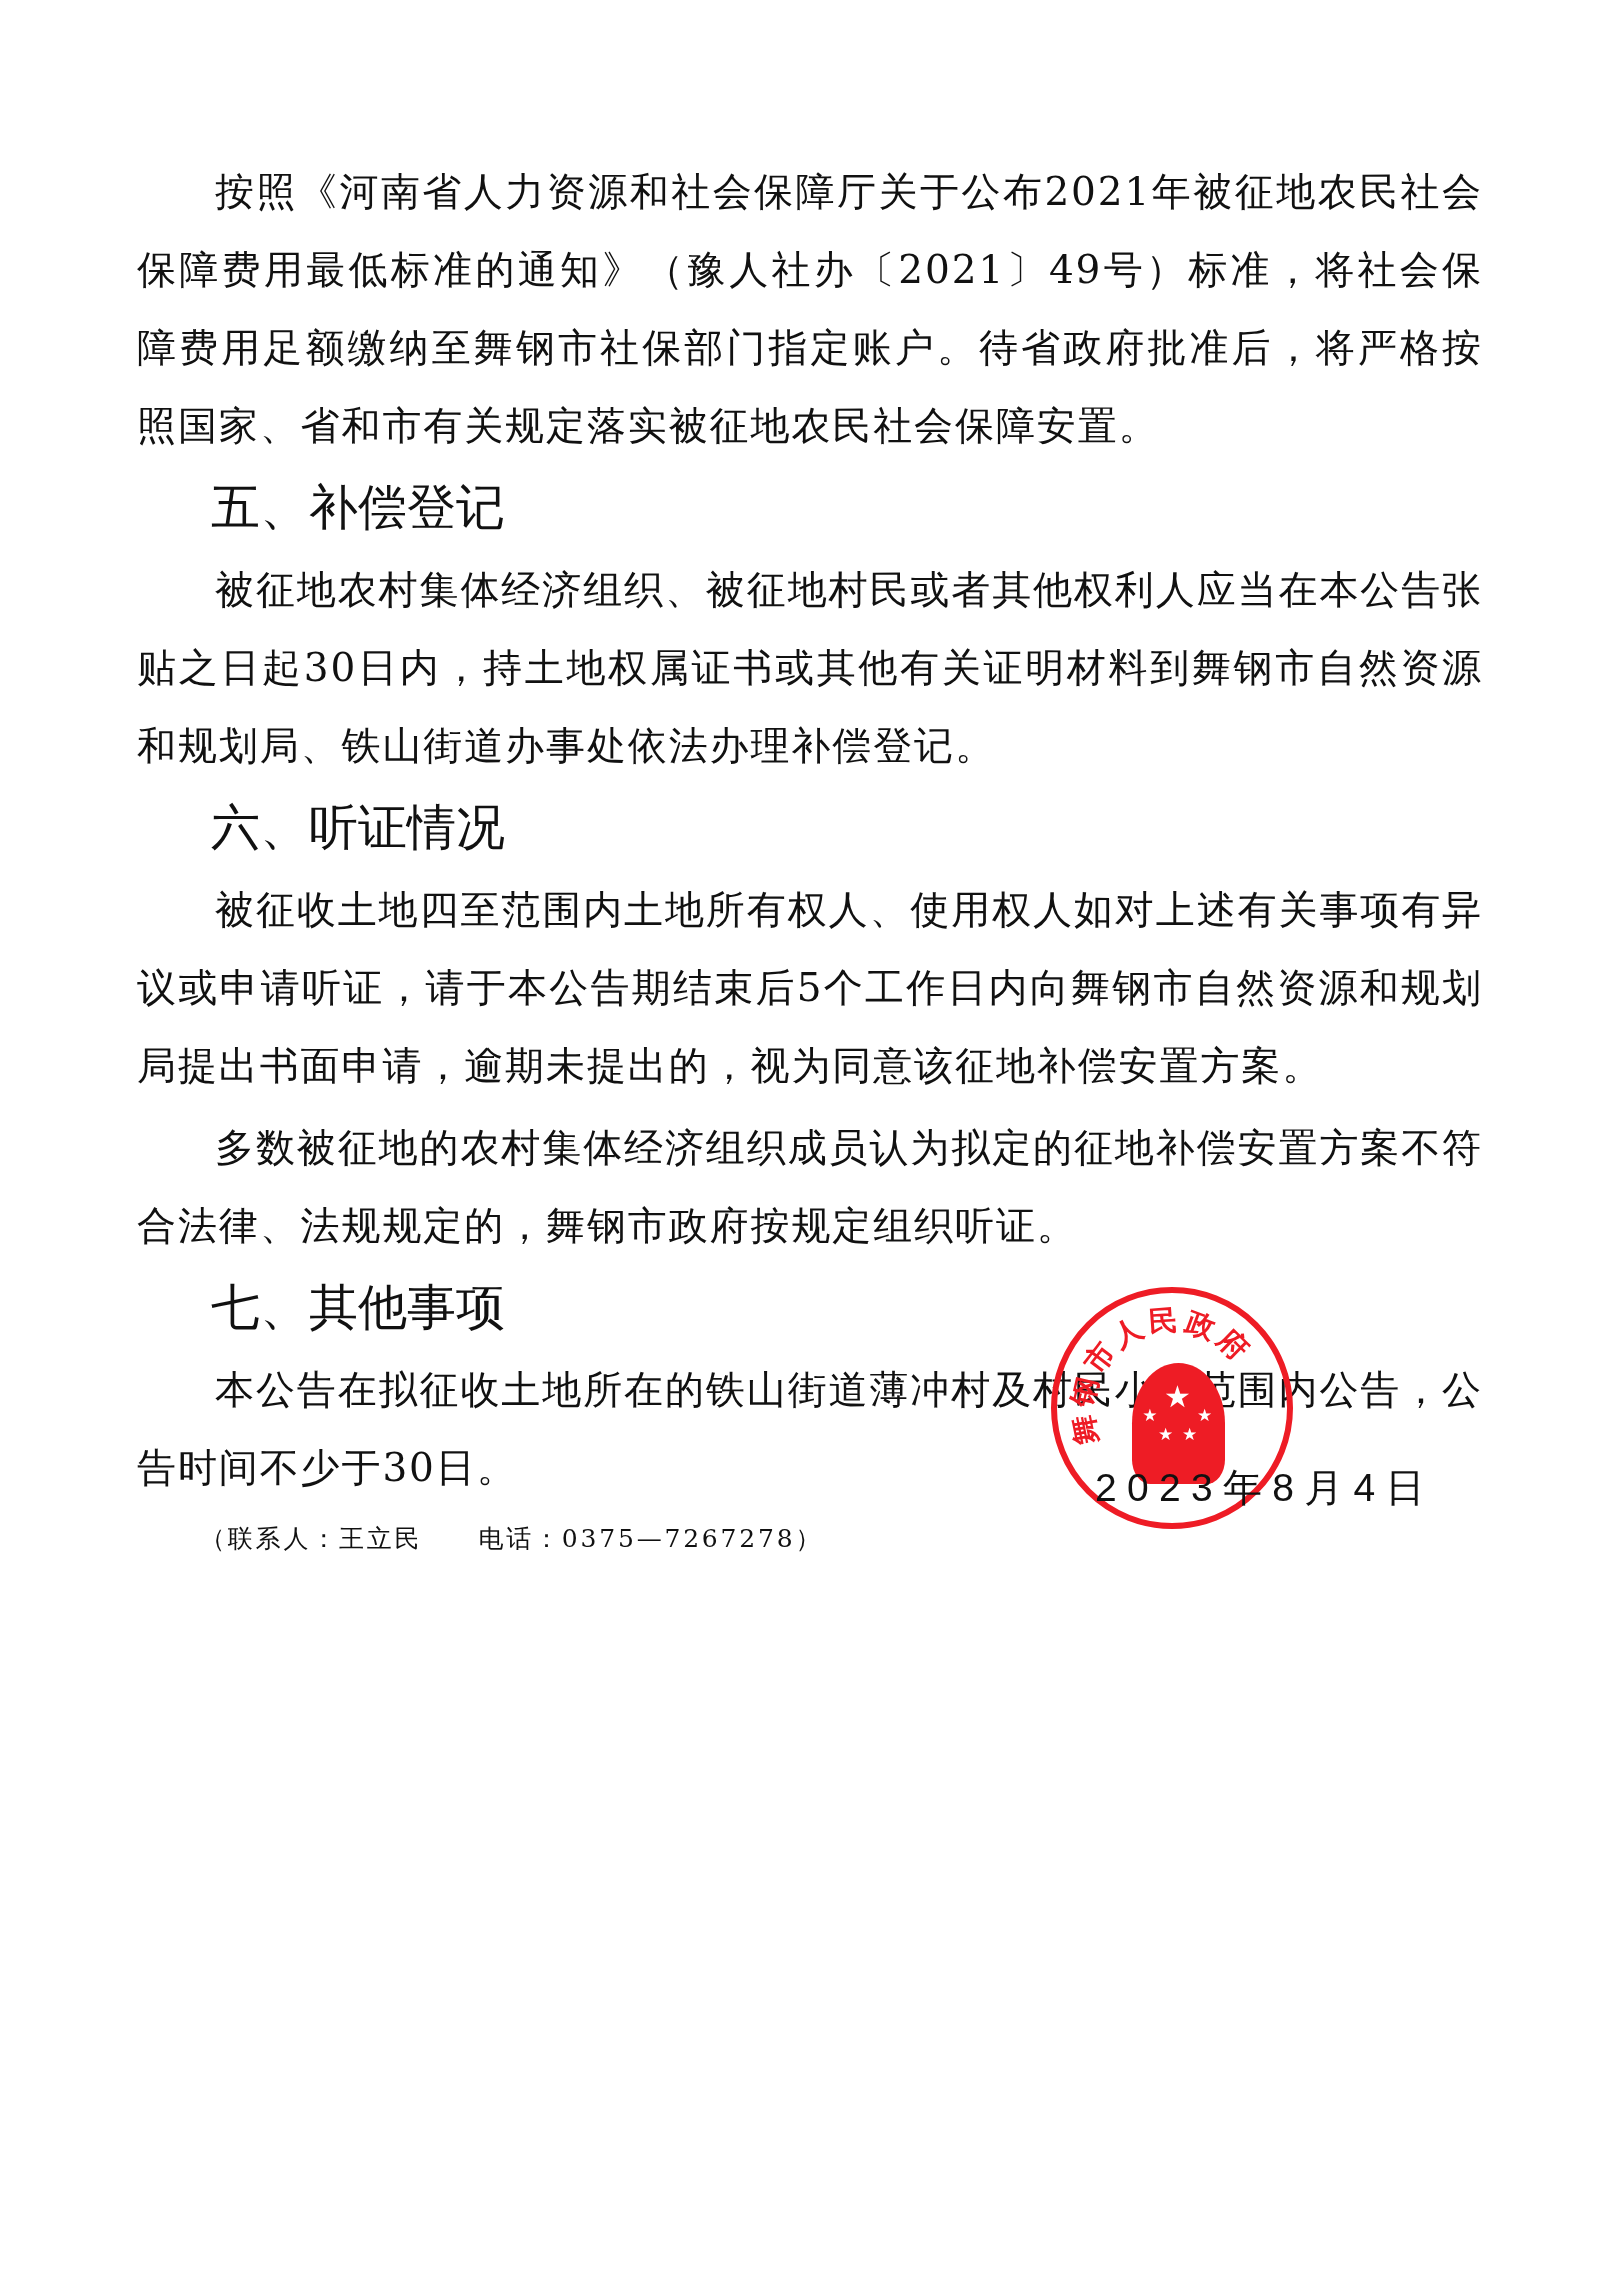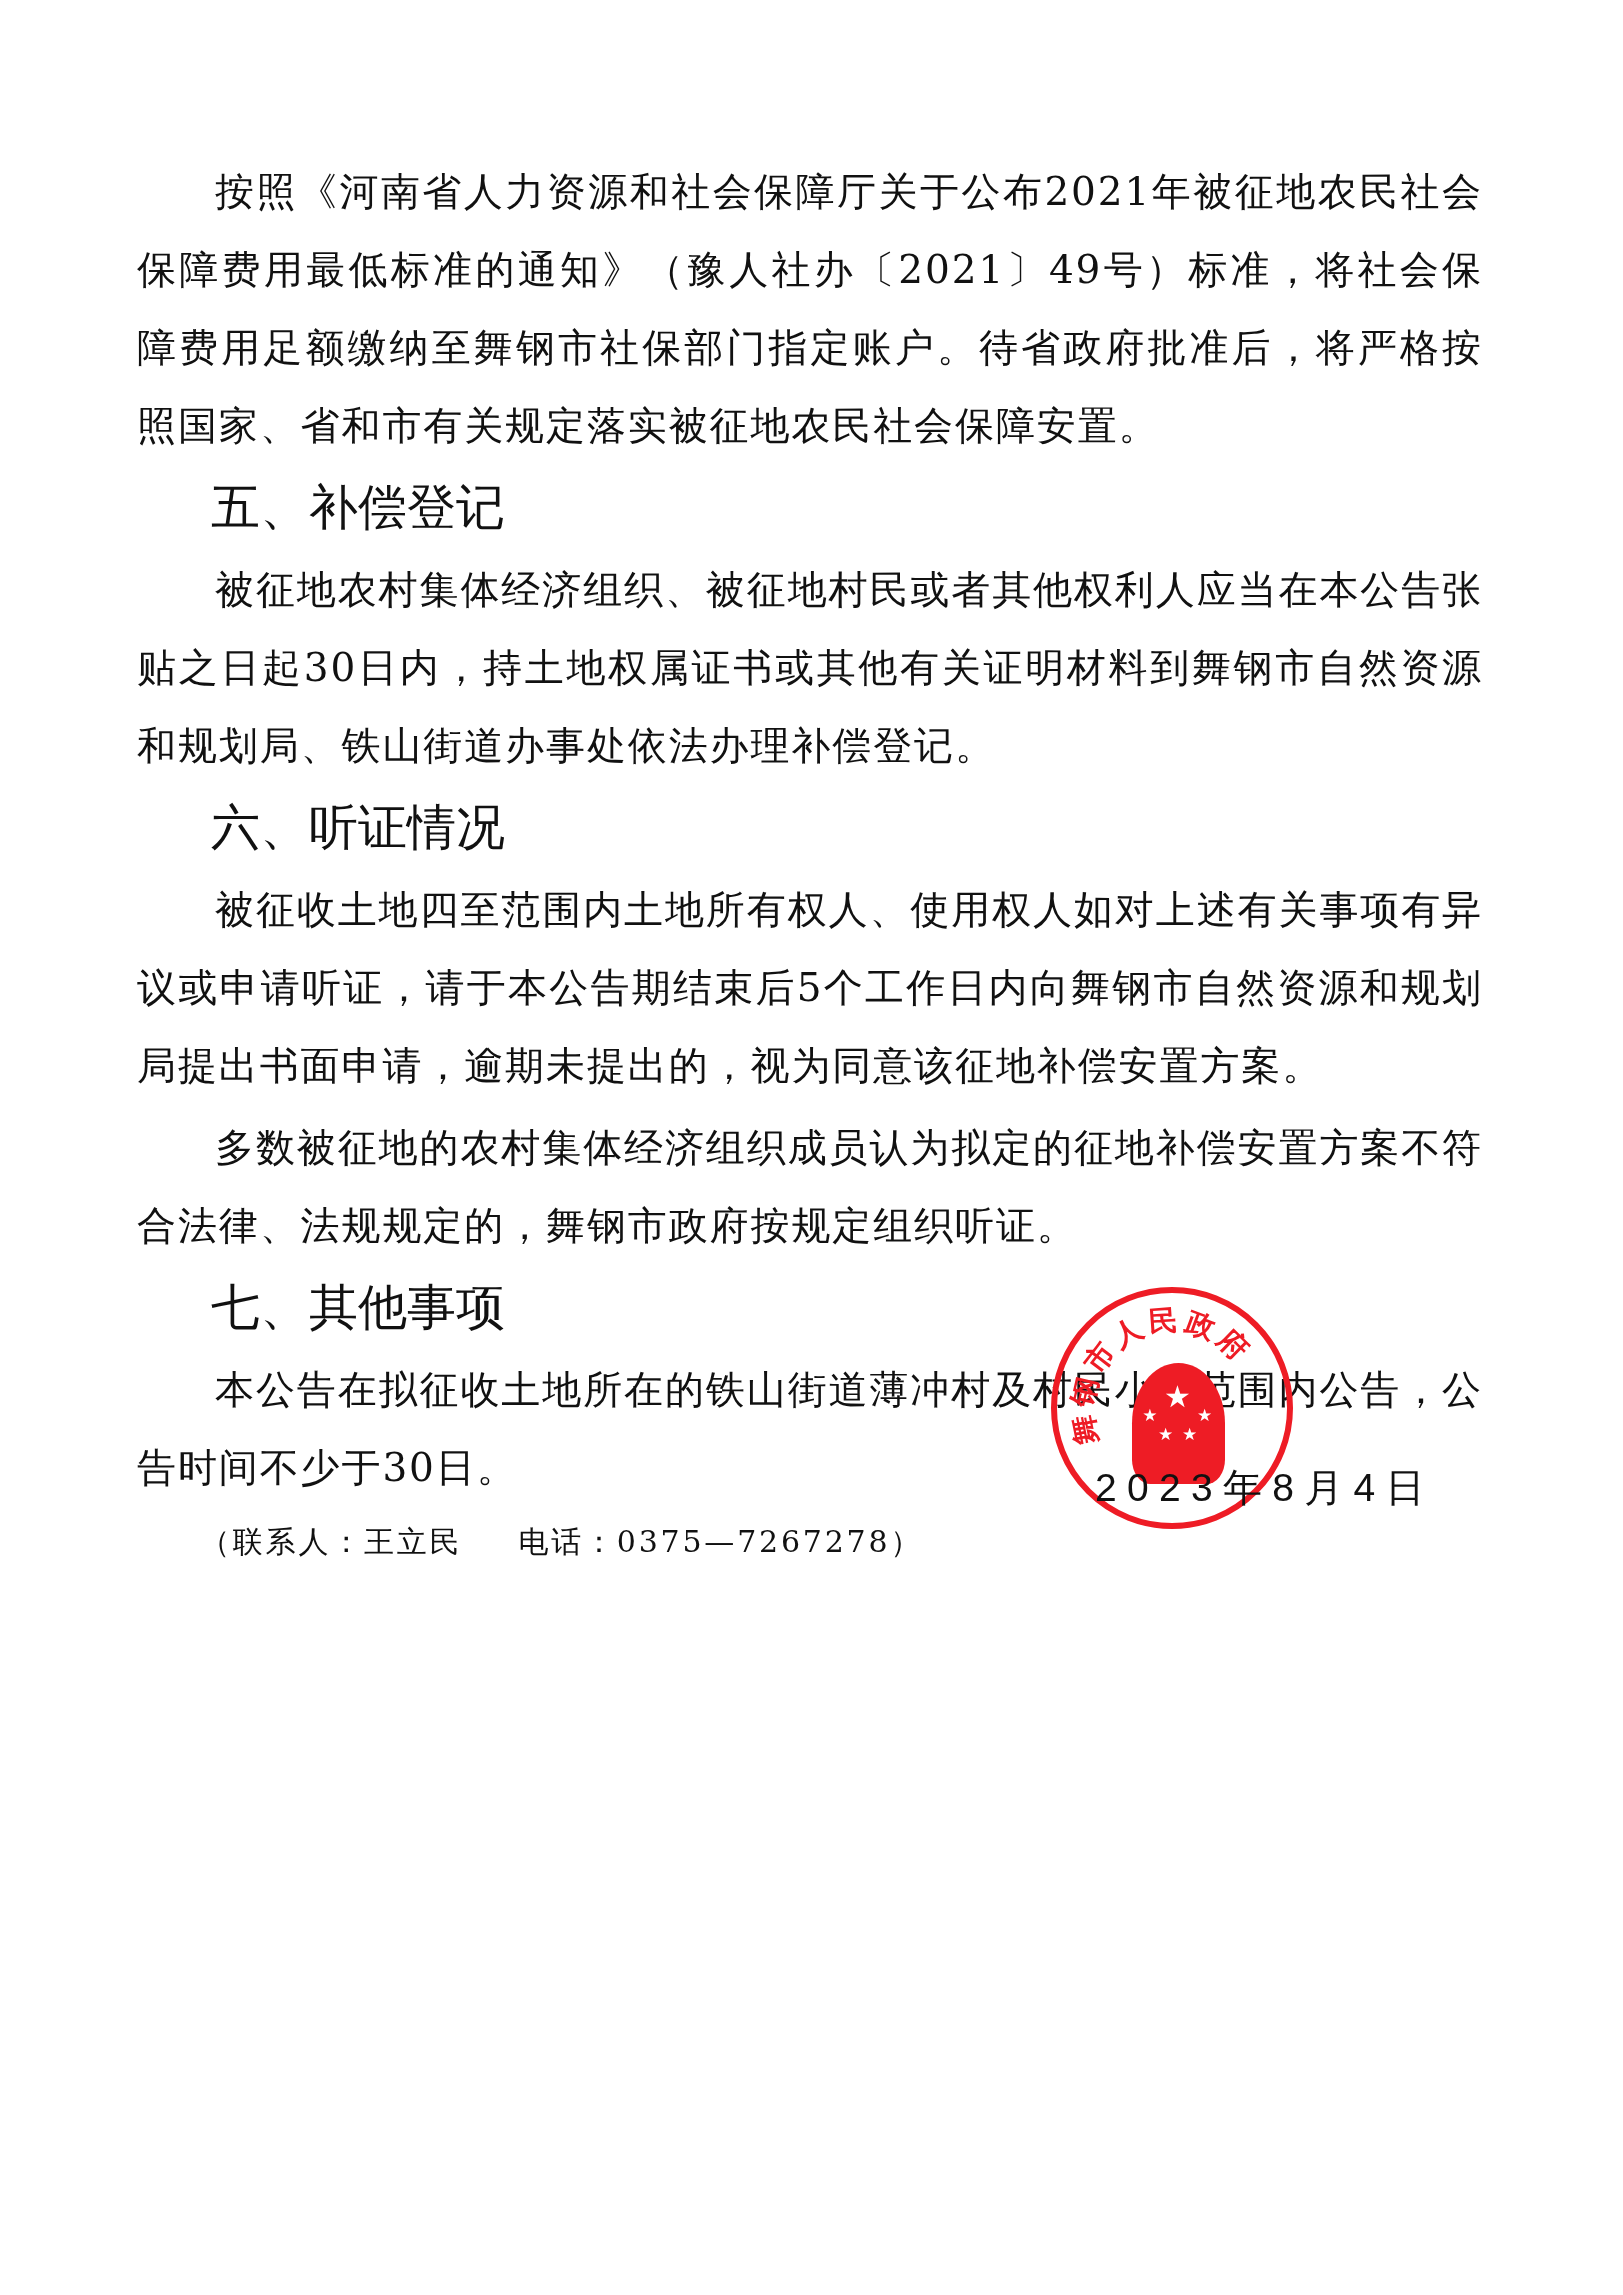--- a/index.html
+++ b/index.html
@@ -6,21 +6,21 @@
   body { width:1623px; height:2295px; position:relative; overflow:hidden;
          font-family:"DejaVu Serif","Liberation Serif",serif; color:#111; }
   .page { position:absolute; left:133px; top:149px; width:1354px; }
   .para { font-size:39px; line-height:78px; text-indent:78px; text-align:justify; letter-spacing:1.9px; margin:4px; }
   .heading { font-size:49px; line-height:78px; padding-left:78px; font-family:"DejaVu Sans","Liberation Sans",sans-serif; margin:0; }
   .stamp { position:absolute; left:1051px; top:1287px; width:242px; height:242px; border:6.5px solid #ee1c25; border-radius:50%; box-sizing:border-box; }
   .stamp-text { position:absolute; left:0; top:0; width:100%; height:100%; }
   .emblem { position:absolute; left:75px; top:70px; width:93px; height:121px; background:#ee1c25; border-radius:50% 50% 20% 20%; }
   .star { position:absolute; color:#fff; font-size:30px; line-height:1; }
   .date { position:absolute; left:1047px; top:1461px; font-size:39px; letter-spacing:10.3px; font-family:Liberation Sans, sans-serif;margin-left:48px; }
-  .contact { position:absolute; left:200px; top:1522px; font-size:30px; letter-spacing:2.8px; white-space:nowrap; }
+  .contact { position:absolute; left:200px; top:1522px; font-size:25px; letter-spacing:2.8px; white-space:nowrap; }
   .gap { display:inline-block; width:56px; }
 </style>
 </head>
 <body>
 
 <div class="page">
   <p class="para">按照《河南省人力资源和社会保障厅关于公布2021年被征地农民社会保障费用最低标准的通知》（豫人社办〔2021〕49号）标准，将社会保障费用足额缴纳至舞钢市社保部门指定账户。待省政府批准后，将严格按照国家、省和市有关规定落实被征地农民社会保障安置。</p>
   <p class="heading">五、补偿登记</p>
   <p class="para">被征地农村集体经济组织、被征地村民或者其他权利人应当在本公告张贴之日起30日内，持土地权属证书或其他有关证明材料到舞钢市自然资源和规划局、铁山街道办事处依法办理补偿登记。</p>
   <p class="heading">六、听证情况</p>

